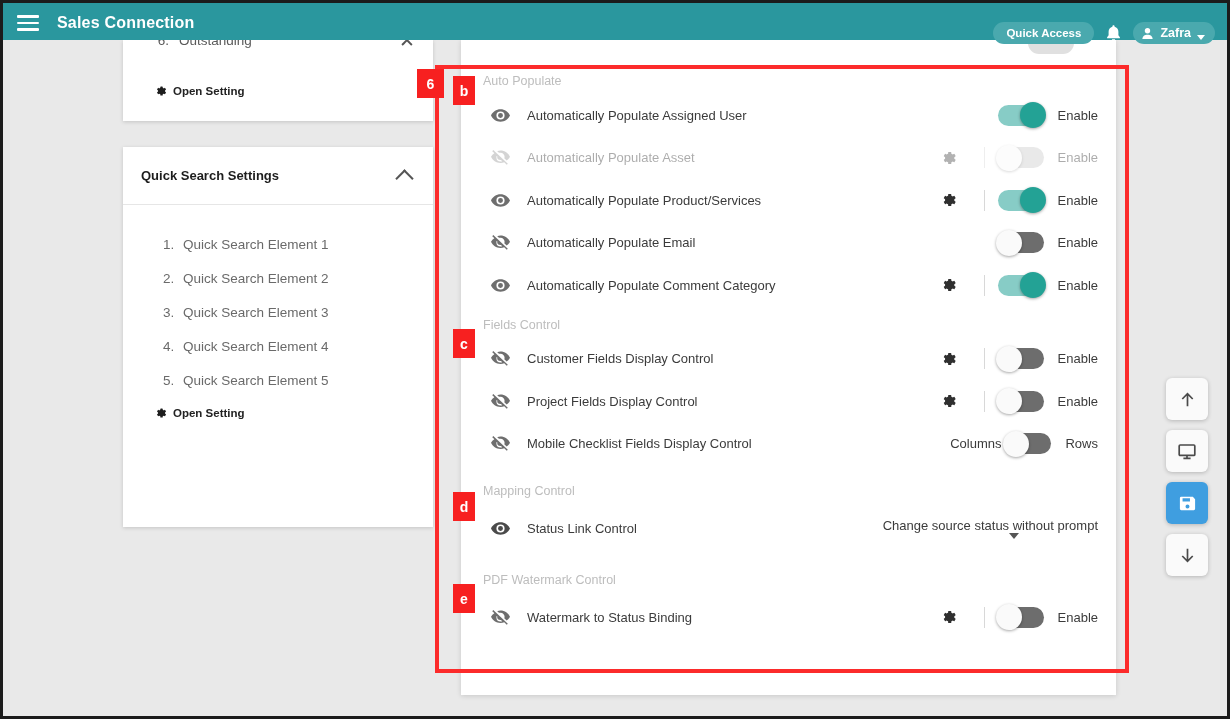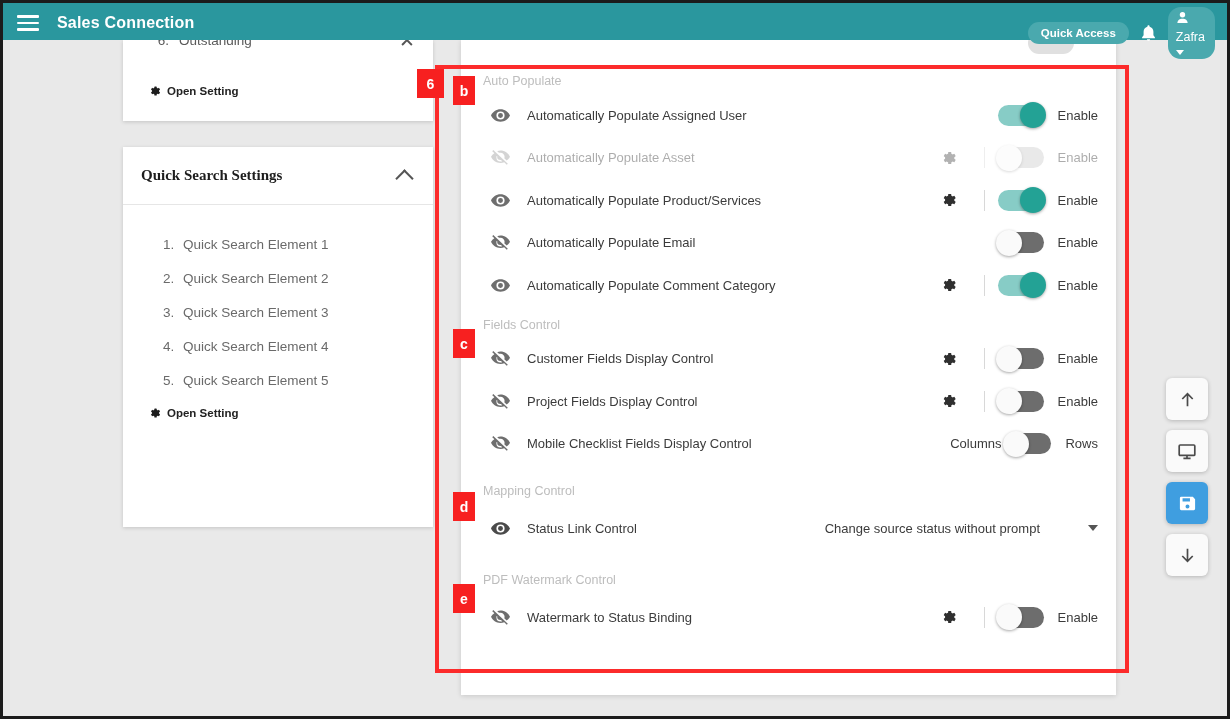--- a/index.html
+++ b/index.html
@@ -38,23 +38,23 @@
   #appbar-right { margin-left: auto; display: flex; align-items: center; gap: 11px; margin-top: 20px; }
   #quick-access {
     background: #4aa9ae; color: #fff;
     font-size: 11.5px; font-weight: bold;
     padding: 5px 13px; border-radius: 13px;
     cursor: pointer; white-space: nowrap;
   }
   #bell { cursor: pointer; display: flex; }
   #userchip {
     background: #4aa9ae; color: #fff;
-    display: flex; align-items: flex-start; gap: 6px;
+    display: flex; align-items: flex-end; gap: 6px;
     padding: 4px 10px 4px 8px; border-radius: 13px;
-    font-size: 12.5px; font-weight: normal; cursor: pointer; flex-direction: column;
+    font-size: 12.5px; font-weight: bold; cursor: pointer;
   }
   .caret-down {
     width: 0; height: 0;
     border-left: 4.5px solid transparent;
     border-right: 4.5px solid transparent;
     border-top: 5.5px solid #fff;
   }
 
   
   #left-col { position: absolute; left: 120px; top: 37px; width: 310px; }
@@ -71,35 +71,35 @@
     position: absolute; left: 18px; top: -9px;
     display: flex; align-items: center; width: calc(100% - 36px);
     color: #5a5a5a; font-size: 13.5px;
   }
   .clipped-row .num { width: 28px; text-align: right; margin-right: 10px; }
   .x-close {
     margin-left: auto; font-size: 19px; color: #555; line-height: 1;
     cursor: pointer; font-weight: 300;
   }
   .open-setting {
-    position: absolute; left: 26px; bottom: 24px;
+    position: absolute; left: 32px; bottom: 24px;
     display: flex; align-items: center; gap: 6px;
     color: #222; font-size: 11.5px; font-weight: bold; cursor: pointer;
   }
   #card-quick {
     margin-top: 26px;
     height: 380px;
     position: relative;
   }
   #qs-header {
     height: 58px; display: flex; align-items: center;
     padding: 0 22px 0 18px;
     border-bottom: 1px solid #e6e6e6;
   }
-  #qs-title { font-size: 15px; font-weight: bold; color: #1d1d1d; font-family: Liberation Serif, serif; }
+  #qs-title { font-size: 13px; font-weight: bold; color: #1d1d1d; }
   .chev-up {
     margin-left: auto; width: 13px; height: 13px;
     border-left: 2px solid #555; border-top: 2px solid #555;
     transform: rotate(45deg); margin-top: 5px; cursor: pointer;
   }
   #qs-list { padding: 22px 0 0 0; }
   .qs-item {
     display: flex; color: #6a6a6a; font-size: 13.5px;
     padding: 9.5px 0 9.5px 40px; cursor: pointer;
   }
@@ -171,21 +171,21 @@
   .toggle.on { background: #87ccc6; }
   .toggle.on .knob { right: -2px; background: #23a295; }
   .toggle.off { background: #6d6d6d; }
   .toggle.off .knob { left: -2px; background: #fafafa; }
   .toggle.off-light { background: #cccccc; }
   .toggle.off-light .knob { left: -2px; background: #fafafa; }
   .tgl-label { font-size: 13px; color: #3b3b3b; margin-left: 14px; white-space: nowrap; }
   .tgl-label.pre { margin-left: 0; margin-right: 4px; }
   .dropdown {
     display: flex; align-items: center; cursor: pointer;
-    font-size: 13px; color: #3b3b3b;
+    font-size: 13px; color: #3b3b3b; flex-direction: column;
   }
   .dropdown .caret {
     margin-left: 48px;
     width: 0; height: 0;
     border-left: 5px solid transparent;
     border-right: 5px solid transparent;
     border-top: 6px solid #555;
   }
 
   

